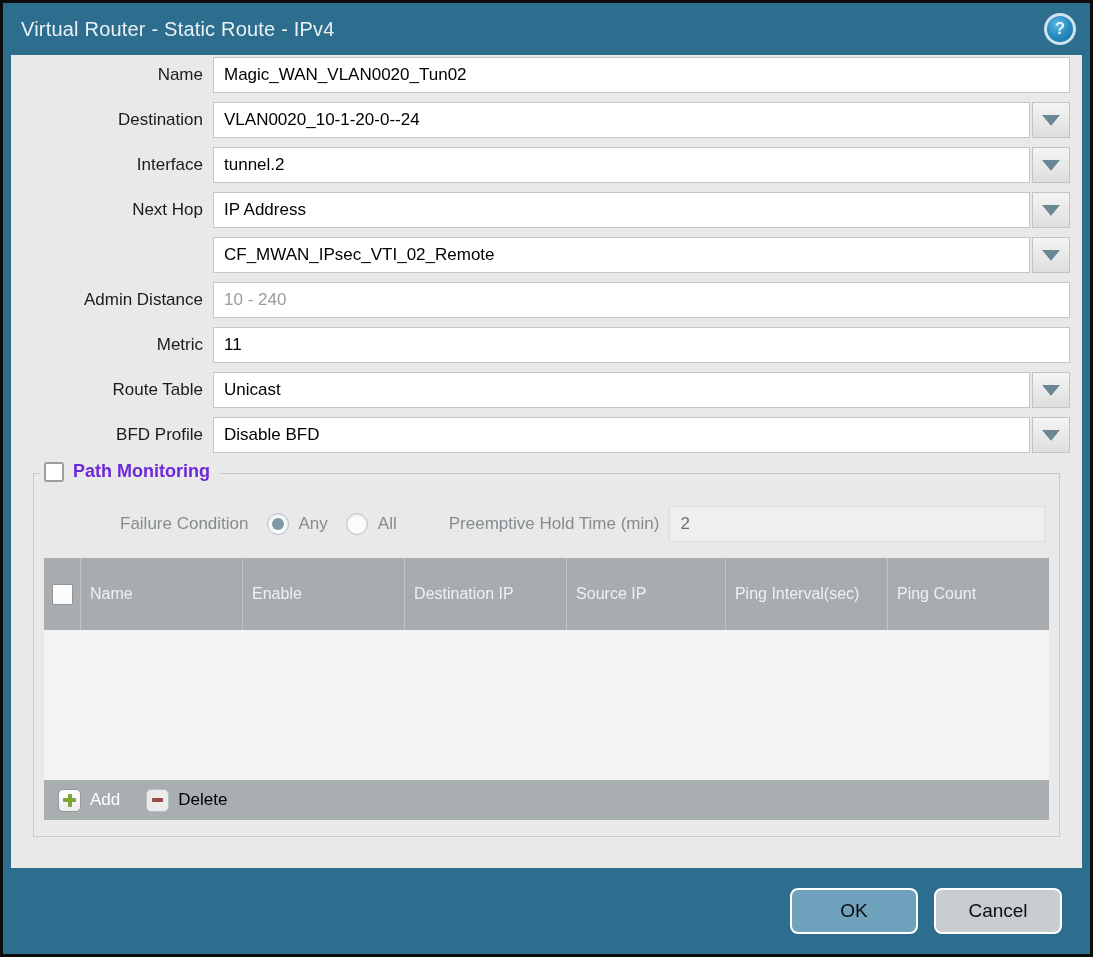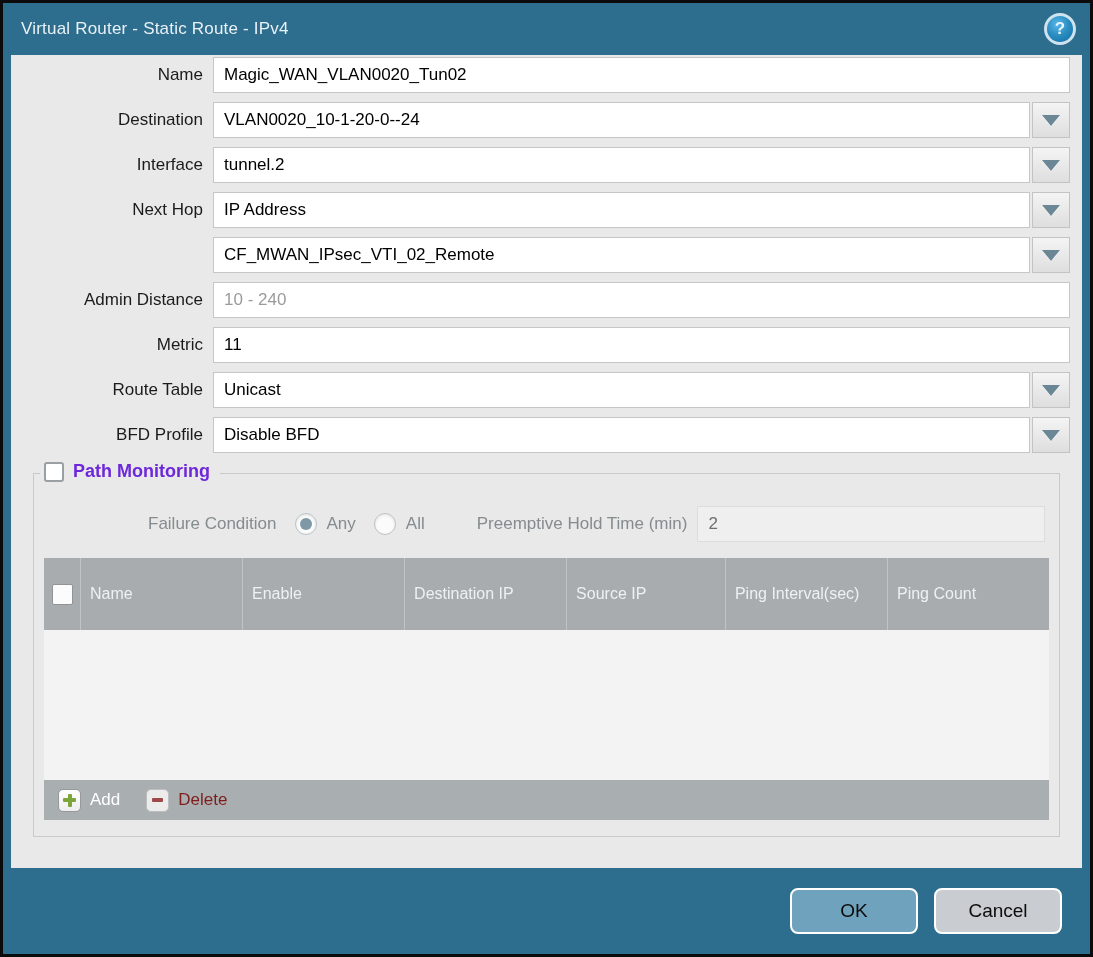--- a/index.html
+++ b/index.html
@@ -12,21 +12,21 @@
     background:var(--accent,#2d6d8d);
     display:flex; flex-direction:column;
   }
 
   
   .titlebar{
     height:52px; flex:0 0 auto;
     display:flex; align-items:center; justify-content:space-between;
     padding:0 14px 0 18px;
   }
-  .title{ color:#e9f1f6; font-size:17px; letter-spacing:.2px; }
+  .title{ color:#e9f1f6; font-size:20px; letter-spacing:.2px; }
   .helpbtn{
     width:32px; height:32px; border-radius:50%;
     background:radial-gradient(circle at 40% 32%, #59b8ea 0%, #2a8dc0 48%, #0f6da5 100%);
     border:3px solid #cfe2ee;
     color:#eaf5fb; font-size:17px; font-weight:bold;
     display:flex; align-items:center; justify-content:center;
     cursor:pointer;
   }
 
   
@@ -72,21 +72,21 @@
   .checkbox{
     width:20px; height:20px; background:#fff;
     border:2px solid #999fa3; border-radius:3px; cursor:pointer;
   }
   .pm-title{ font-size:18px; font-weight:bold; color:#6d28d9; }
 
   .opt-row{
     display:flex; align-items:center;
     margin:4px 6px 16px 4px; color:#858b8e; font-size:17px;
   }
-  .fc-label{ margin-left:102px; }
+  .fc-label{ margin-left:74px; }
   .radio{
     width:22px; height:22px; border-radius:50%;
     border:1px solid #bcc2c5; background:#fbfbfb;
     box-shadow:inset 0 1px 3px rgba(0,0,0,.10);
     display:flex; align-items:center; justify-content:center;
     margin:0 10px 0 18px; flex:0 0 auto;
   }
   .radio .dot{ width:12px; height:12px; border-radius:50%; background:#7e98a6; display:none; }
   .radio.selected .dot{ display:block; }
   .pht-label{ margin-left:52px; white-space:nowrap; }
@@ -110,21 +110,21 @@
     border:1px solid #8f9498; border-radius:2px; cursor:pointer;
   }
   .tbody{ height:150px; background:#f3f3f3; }
   .ttoolbar{
     height:40px; background:var(--toolbar-bg,#a9aeb1);
     display:flex; align-items:center; gap:26px; padding:0 14px;
   }
   .tool{ display:flex; align-items:center; gap:9px; cursor:pointer; }
   .tool .lbl{ font-size:17px; color:#fff; }
   .tool.disabled{ cursor:default; }
-  .tool.disabled .lbl{ color:#7f1d1d; }
+  .tool.disabled .lbl{ color:#000000; }
   .icon-plus,.icon-minus{ position:relative; width:23px; height:23px; border-radius:5px; flex:0 0 auto; }
   .icon-plus{ background:linear-gradient(#ffffff,#ededed); border:1px solid #97999b; }
   .icon-plus::before{ content:""; position:absolute; left:4px; right:4px; top:50%; height:4px; margin-top:-2px; background:#7ea43c; border-radius:1px; }
   .icon-plus::after{ content:""; position:absolute; top:4px; bottom:4px; left:50%; width:4px; margin-left:-2px; background:#7ea43c; border-radius:1px; }
   .icon-minus{ background:#ececec; border:1px solid #bcbec0; }
   .icon-minus::before{ content:""; position:absolute; left:5px; right:5px; top:50%; height:4px; margin-top:-2px; background:#9c4a4a; border-radius:1px; }
 
   
   .bottombar{
     flex:0 0 86px; display:flex; align-items:center; justify-content:flex-end;

